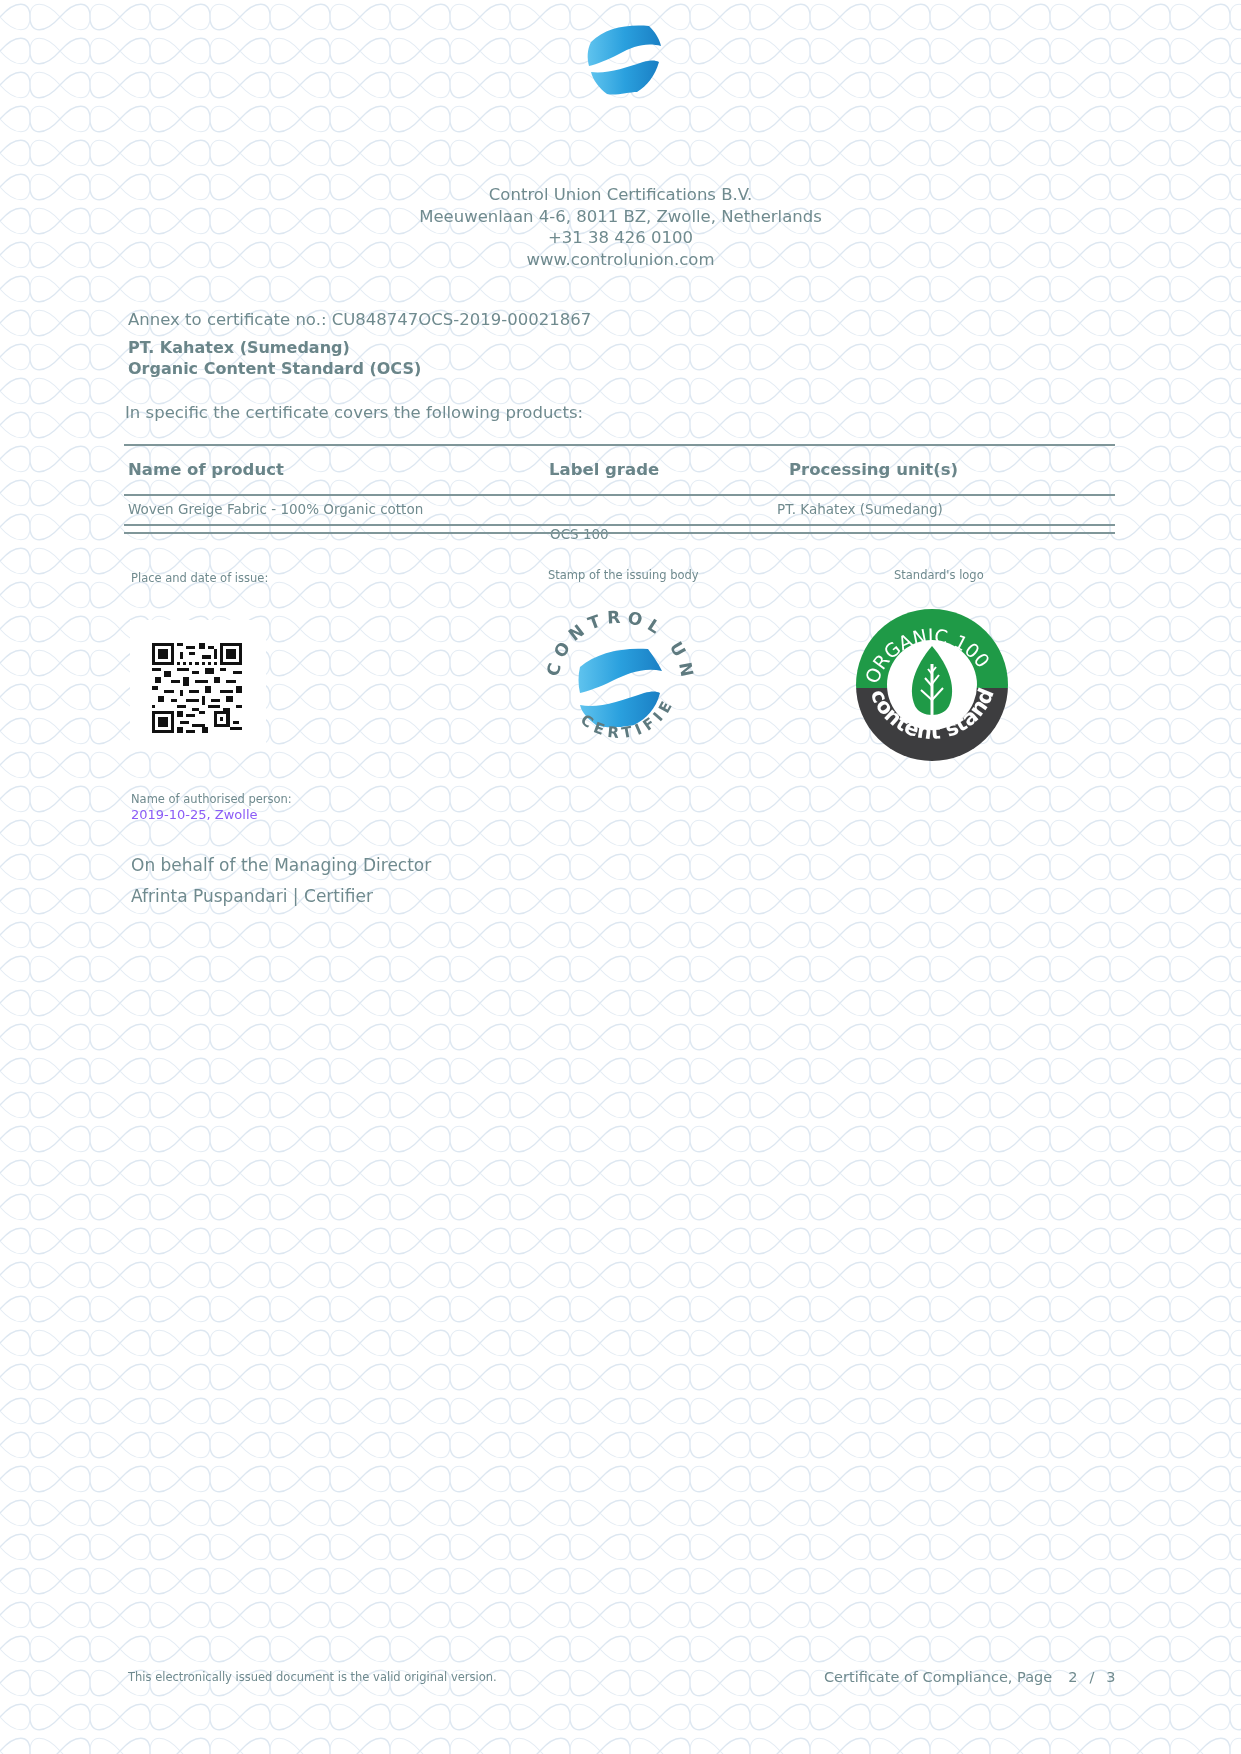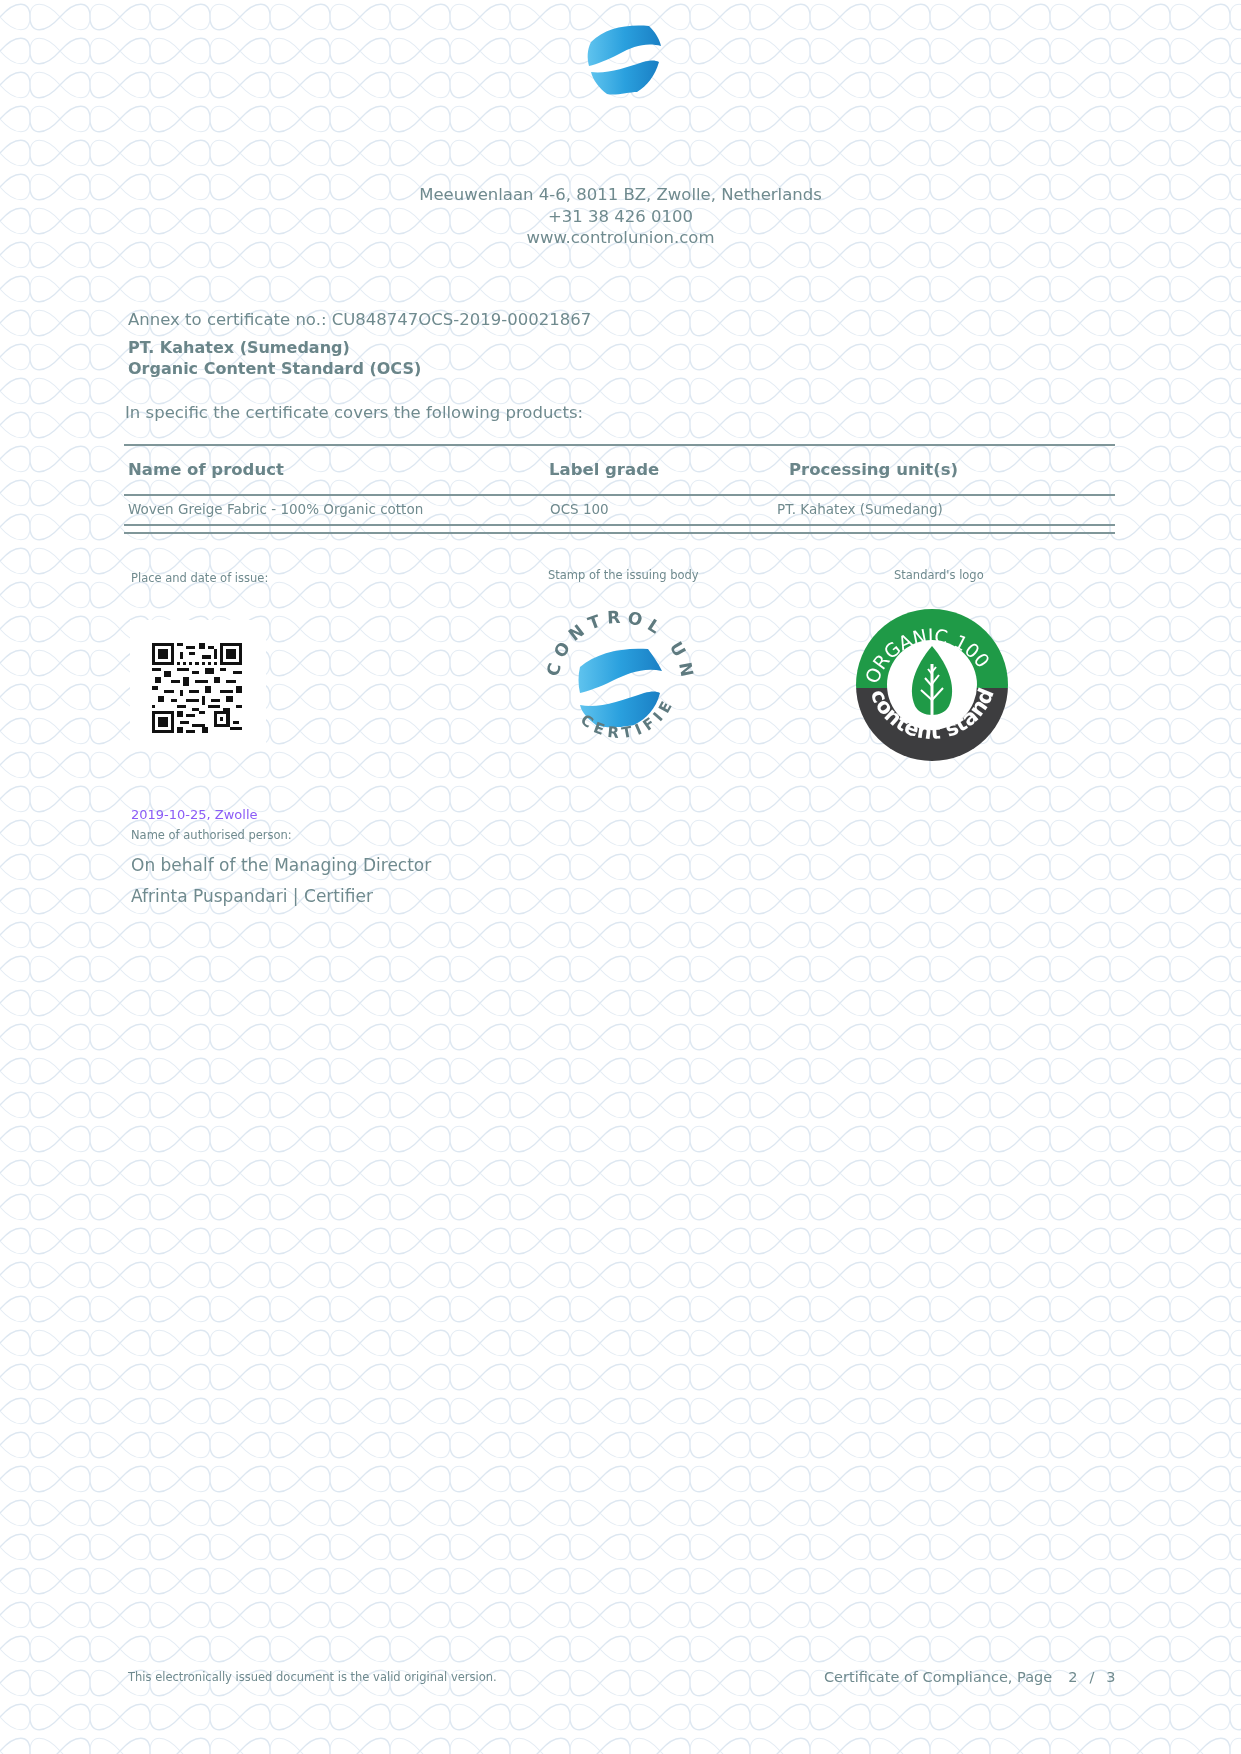--- a/index.html
+++ b/index.html
@@ -38,21 +38,21 @@
   .tbl .cell {
     position: absolute; top: 57px; font-size: 13.5px; color: #6f8a8e; white-space: nowrap;
   }
 
   .small-label { font-size: 11.5px; color: #6f8a8e; white-space: nowrap; }
 
   .qr-box { left: 130px; top: 620px; width: 136px; height: 130px; background: #ffffff; }
   .qr { position: absolute; left: 22px; top: 23px; width: 90px; height: 90px; }
 
   .date { left: 131px; top: 807px; font-size: 13px; color: #8b5cf6; white-space: nowrap; }
-  .auth-label { left: 131px; top: 828px; }
+  .auth-label { left: 131px; top: 792px; }
   .signer { left: 131px; font-size: 17px; color: #6f8a8e; white-space: nowrap; }
 
   .stamp { left: 540px; top: 605px; width: 160px; height: 160px; }
   .std-logo { left: 855px; top: 608px; width: 154px; height: 154px; }
 
   .footer-left { left: 128px; top: 1670px; font-size: 11.5px; color: #6f8a8e; white-space: nowrap; }
   .footer-right { left: 824px; top: 1669px; font-size: 14.5px; color: #6f8a8e; white-space: nowrap; }
   .footer-right .pg { display: inline-block; margin-left: 16px; }
   .footer-right .sep { display: inline-block; margin: 0 12px; }
 </style>
@@ -77,20 +77,21 @@
         <stop offset="0" stop-color="#5fc3ee"></stop>
         <stop offset="0.5" stop-color="#2aa0de"></stop>
         <stop offset="1" stop-color="#1a7fc4"></stop>
       </linearGradient>
     </defs>
     <path d="M6 18 C 20 4, 42 0, 64 2 C 70 8, 74 14, 76 22 C 62 18, 48 22, 34 30 C 22 36, 12 40, 4 42 C 2 34, 2 26, 6 18 Z" fill="url(#blueG)"></path>
     <path d="M6 48 C 22 50, 40 44, 58 38 C 66 36, 70 36, 74 38 C 70 52, 62 62, 52 68 C 44 68, 30 72, 22 70 C 14 64, 8 56, 6 48 Z" fill="url(#blueG)"></path>
   </svg>
 
   <div class="abs address">
+    <div>Control Union Certifications B.V.</div>
     <div>Meeuwenlaan 4-6, 8011 BZ, Zwolle, Netherlands</div>
     <div>+31 38 426 0100</div>
     <div>www.controlunion.com</div>
   </div>
 
   <div class="abs annex">Annex to certificate no.: CU848747OCS-2019-00021867</div>
   <div class="abs company">
     <div>PT. Kahatex (Sumedang)</div>
     <div>Organic Content Standard (OCS)</div>
   </div>
@@ -98,21 +99,21 @@
   <div class="abs intro">In specific the certificate covers the following products:</div>
 
   <div class="abs tbl">
     <div class="line" style="top:0;"></div>
     <div class="hdr" style="left:4px;">Name of product</div>
     <div class="hdr" style="left:425px;">Label grade</div>
     <div class="hdr" style="left:665px;">Processing unit(s)</div>
     <div class="line" style="top:50px;"></div>
     <div>
       <div class="cell" style="left:4px;">Woven Greige Fabric - 100% Organic cotton</div>
-      <div class="cell" style="left:426px;">OCS 100</div>
+      <div class="cell" style="left:426px;margin-top:25px;">OCS 100</div>
       <div class="cell" style="left:653px;">PT. Kahatex (Sumedang)</div>
     </div>
     <div class="line" style="top:80px;"></div>
     <div class="line" style="top:88px;"></div>
   </div>
 
   <div class="abs small-label" style="left:131px; top:571px;">Place and date of issue:</div>
 
   <div class="abs qr-box">
     <svg class="qr" viewBox="0 0 29 29" xmlns="http://www.w3.org/2000/svg" shape-rendering="crispEdges">

